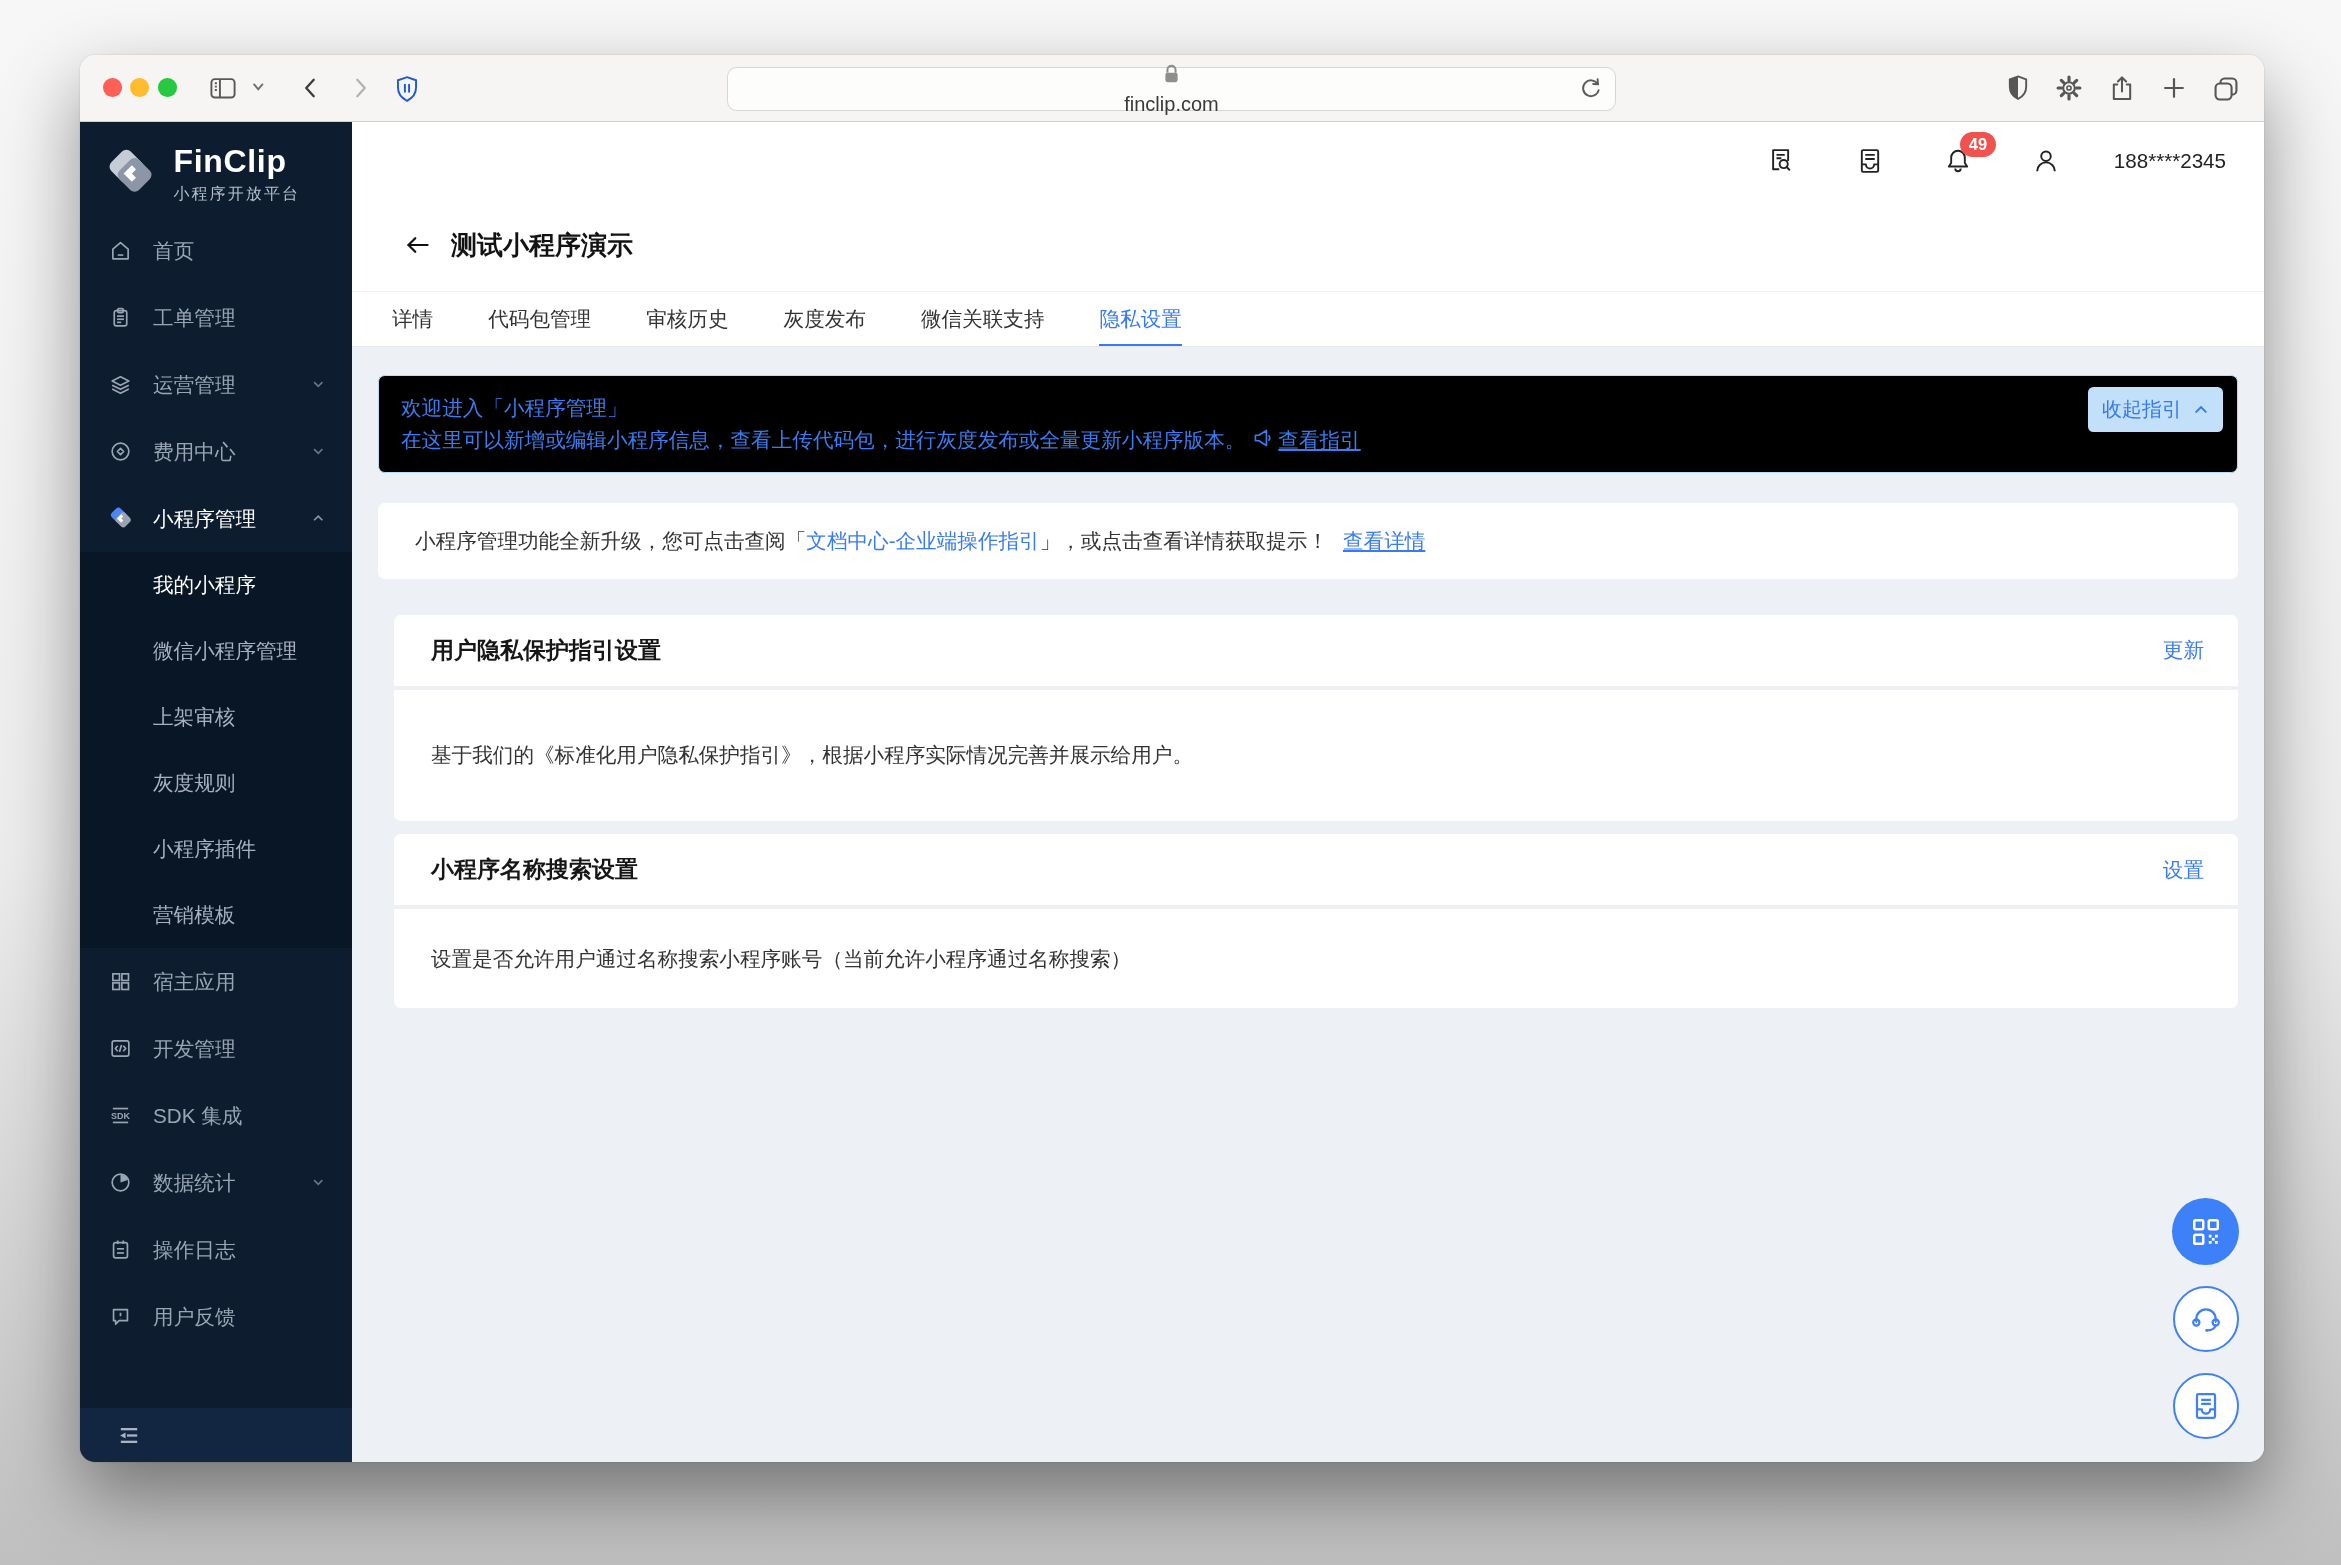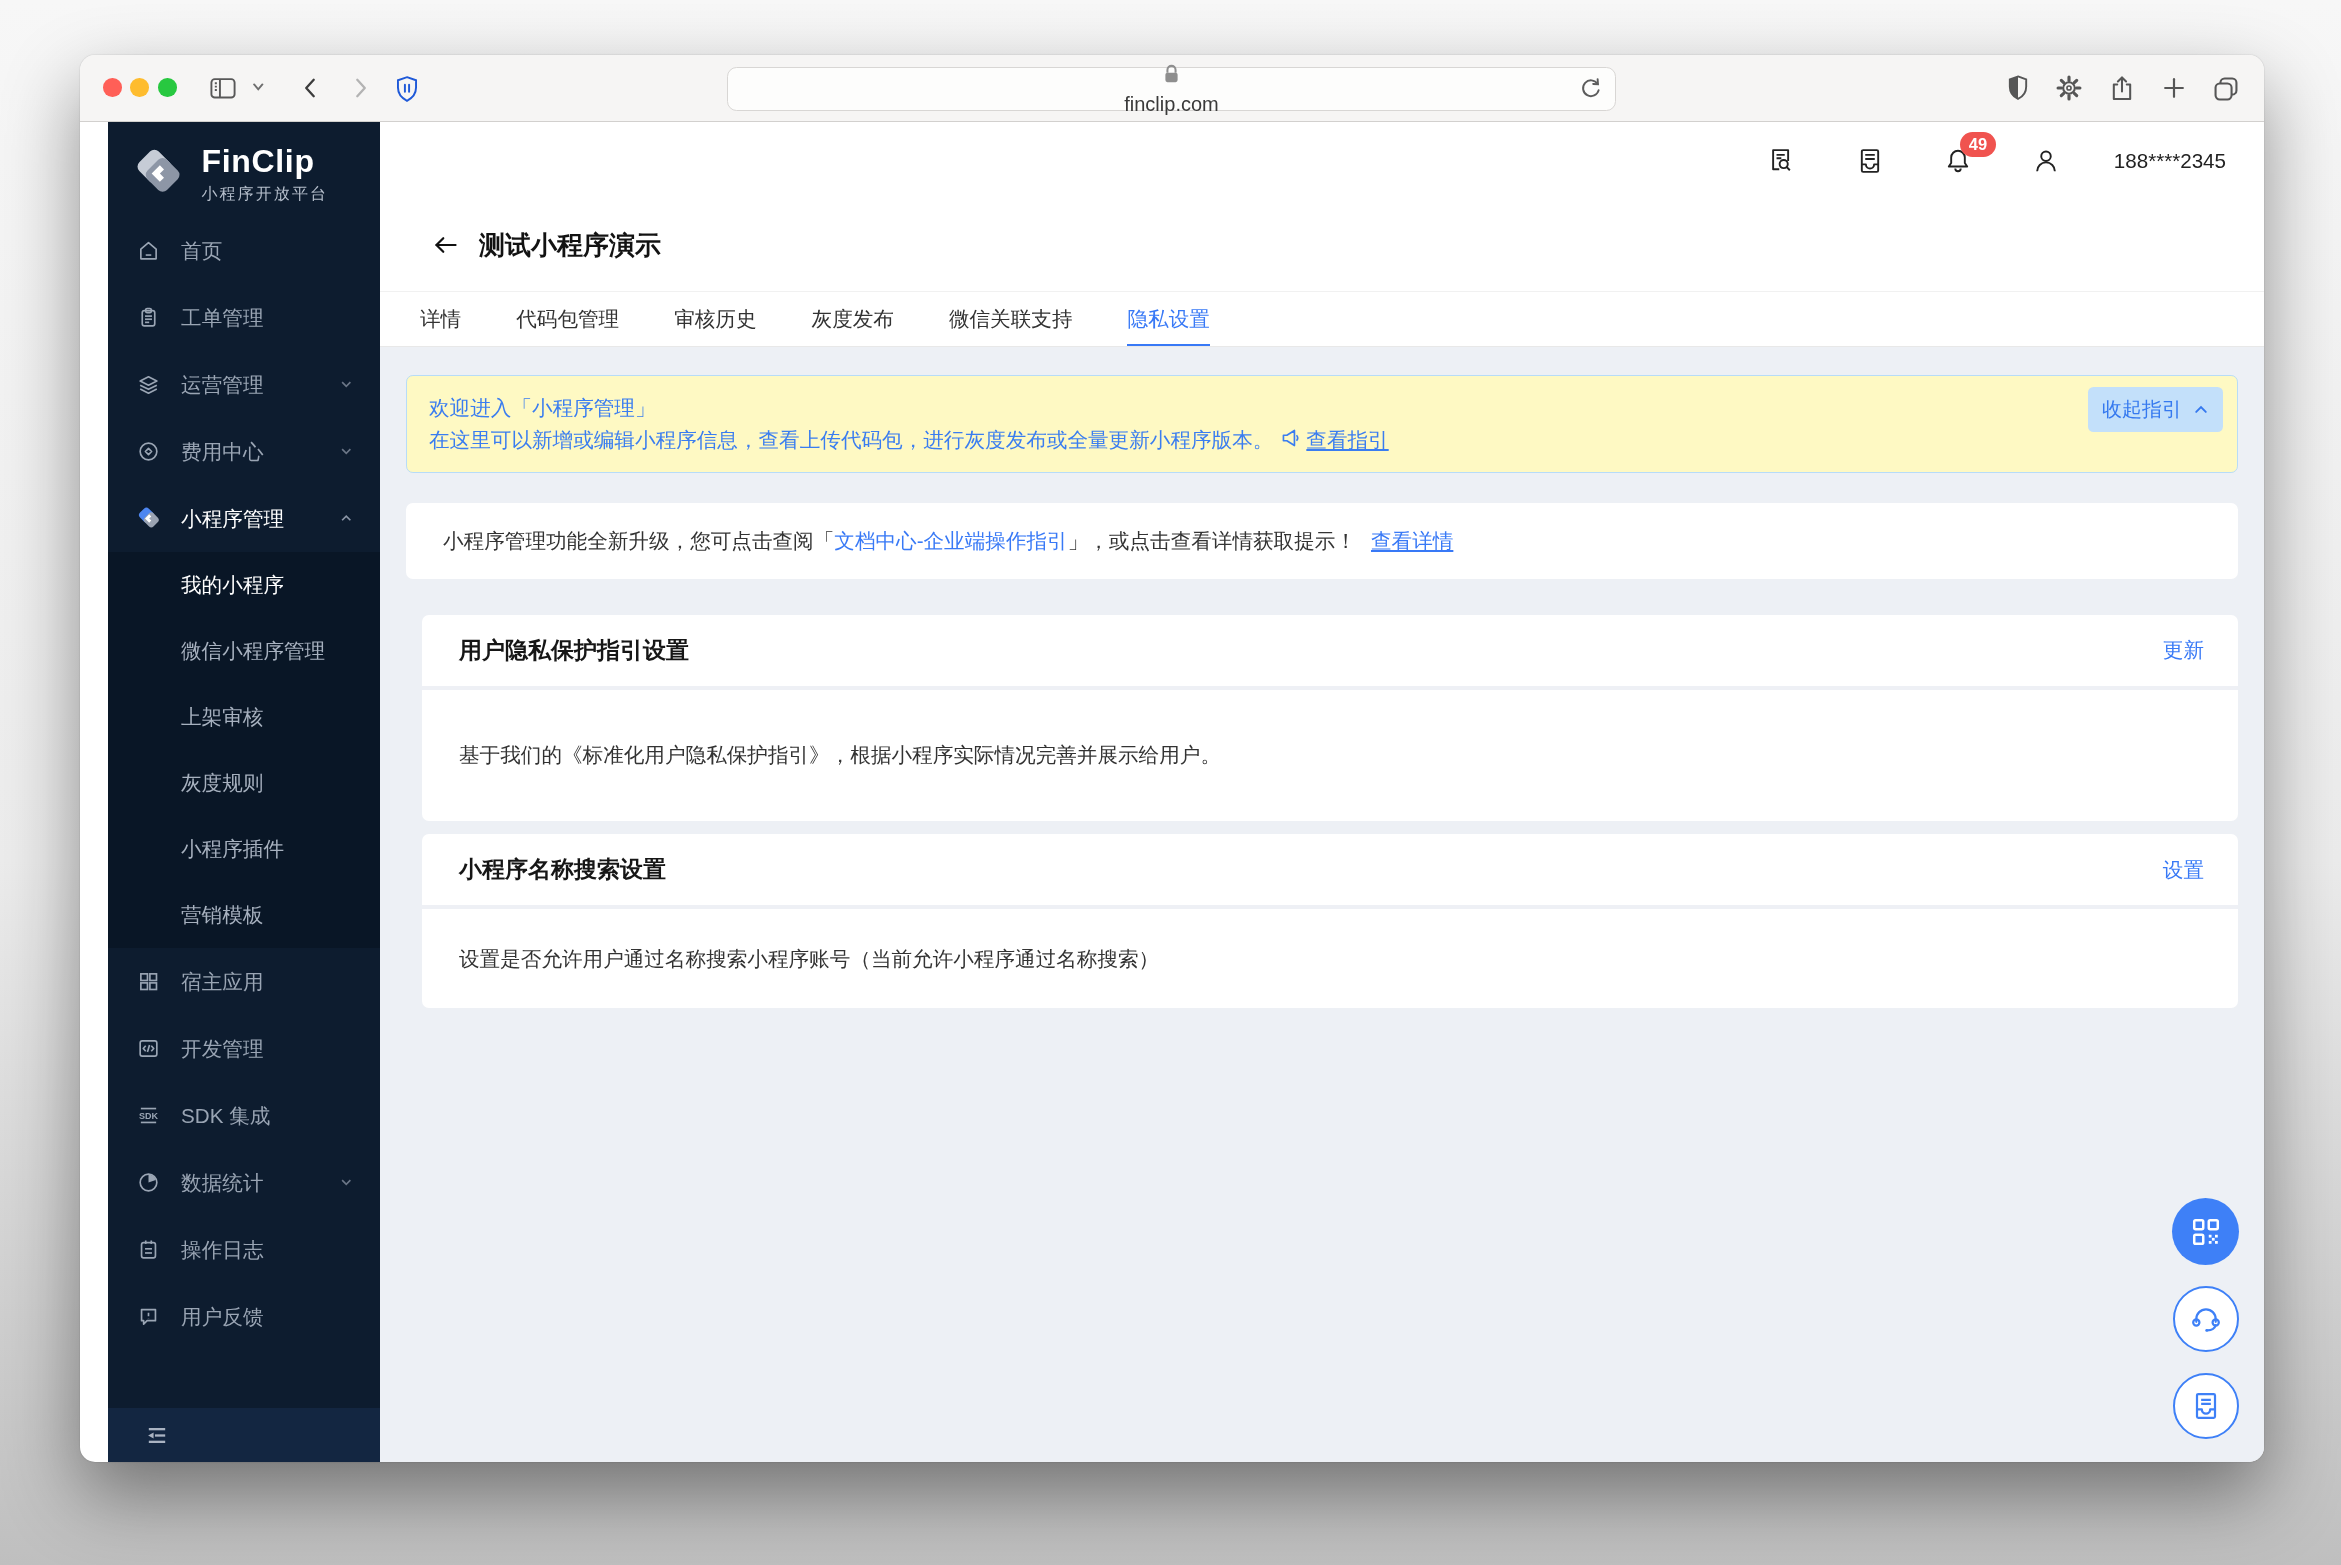--- a/index.html
+++ b/index.html
@@ -21,21 +21,21 @@
   .tl{position:absolute; top:23.4px; width:18.6px; height:18.6px; border-radius:50%;}
   .ticon{position:absolute; top:18px;}
   .urlbar{
     position:absolute; left:647px; top:12.4px; width:889px; height:44px;
     background:#fdfdfc; border:1.4px solid #d8d6d4; border-radius:9.6px;
     display:flex; align-items:center; justify-content:center; gap:8.2px;
     font-size:20px; color:#3a3a3a;flex-direction:column;
   }
   .urlbar .reload{position:absolute; right:11px; top:6.2px;}
   
-  .app{flex:1; display:flex; min-height:0;padding-left:28px;}
+  .app{flex:1; display:flex; min-height:0;}
   .sidebar{width:272px; flex:none; background:#0d1c2f; position:relative; color:#9aa5b4;}
   .logo-row{display:flex; align-items:center; gap:15px; padding:20.6px 0 12.4px 23.4px;}
   .logo-title{font-size:32px; font-weight:bold; color:#fff; letter-spacing:0.7px;}
   .logo-sub{font-size:16px; color:#b6bfcc; letter-spacing:2.1px; margin-top:4.1px;}
   .nav-item{height:67px; display:flex; align-items:center; gap:20.6px; padding:0 26px 0 27.5px; font-size:20.6px; cursor:default;}
   .nav-item .chev{margin-left:auto;}
   .nav-item.active{color:#ffffff;}
   .submenu{background:#091626;}
   .sub-item{height:66px; display:flex; align-items:center; padding-left:73px; font-size:20.6px; color:#a7b1bf;}
   .sub-item.selected{color:#ffffff;}
@@ -50,21 +50,21 @@
   }
   .account{font-size:20.6px; color:#222; margin-left:-5.5px;}
   .title-row{height:92px; background:#fff; flex:none; display:flex; align-items:center; gap:18px; padding-left:51px;}
   .page-title{font-size:26px; font-weight:bold; color:#121212;}
   .tab-bar{height:56px; background:#fff; flex:none; border-top:1.4px solid #f1f1f1; border-bottom:0.7px solid #e8e8e8; display:flex; gap:55px; padding-left:40px;}
   .tab{display:flex; align-items:center; font-size:20.6px; color:#333; border-bottom:2.7px solid transparent; padding-top:1.4px;}
   .tab.active{color:#3879f6; border-bottom-color:#3879f6;}
   .content{flex:1; padding:27.5px 26px; position:relative; overflow:hidden;}
   
   .banner{
-    position:relative; background:#fef9c3; border:1.4px solid #b7dcf8; border-radius:6.9px;
+    position:relative; background:#000000; border:1.4px solid #b7dcf8; border-radius:6.9px;
     padding:16px 22px; color:#3a7df0; font-size:20.6px; line-height:32px; margin-bottom:30px;
   }
   .banner-link{color:#3a7df0; text-decoration:underline;}
   .mega{display:inline-block; vertical-align:-2.7px; margin:0 4.1px 0 6.9px;}
   .collapse-pill{
     position:absolute; top:11px; right:13.7px; background:#c3e0fa; border-radius:5.5px;
     padding:6.9px 13.7px; font-size:20px; color:#3579ef; display:flex; align-items:center; gap:9.6px;
   }
   
   .notice{background:#fff; border-radius:6.9px; height:76px; padding:0 37px; display:flex; align-items:center; font-size:20.6px; color:#333; margin-bottom:36px;}

